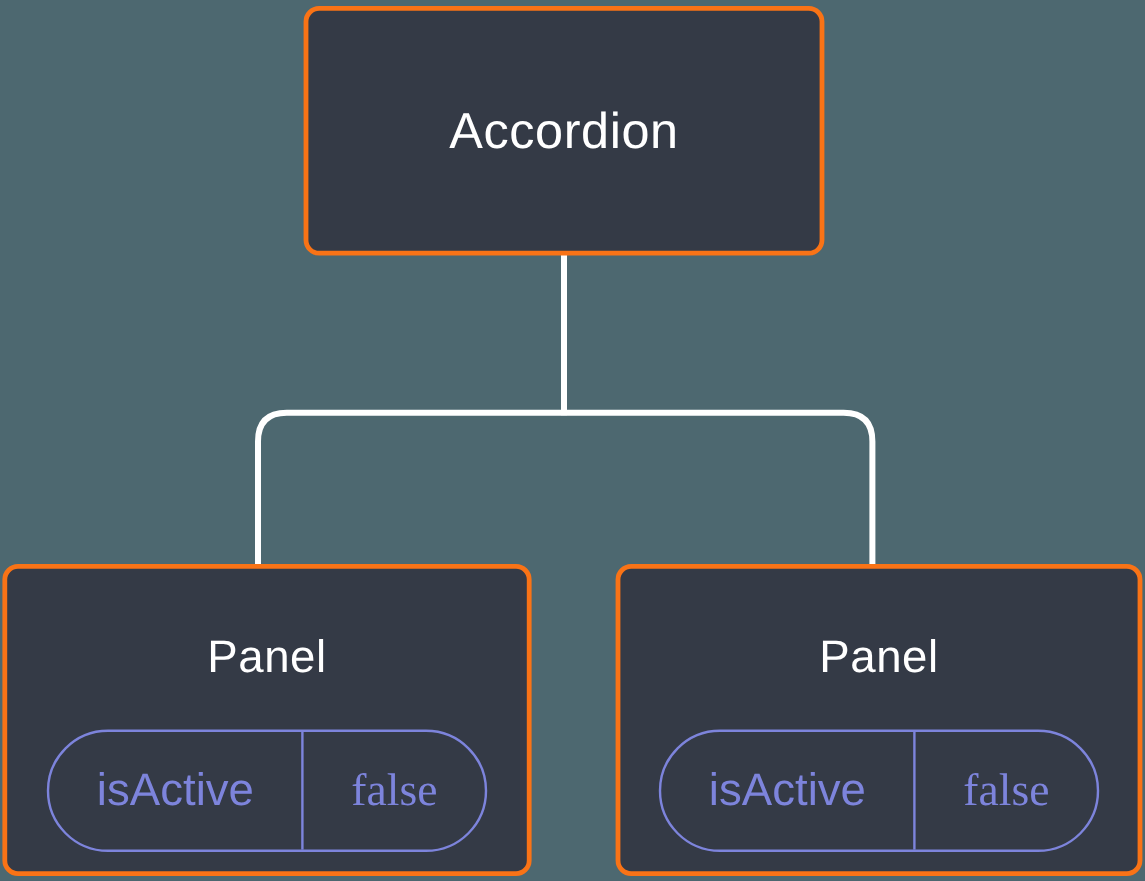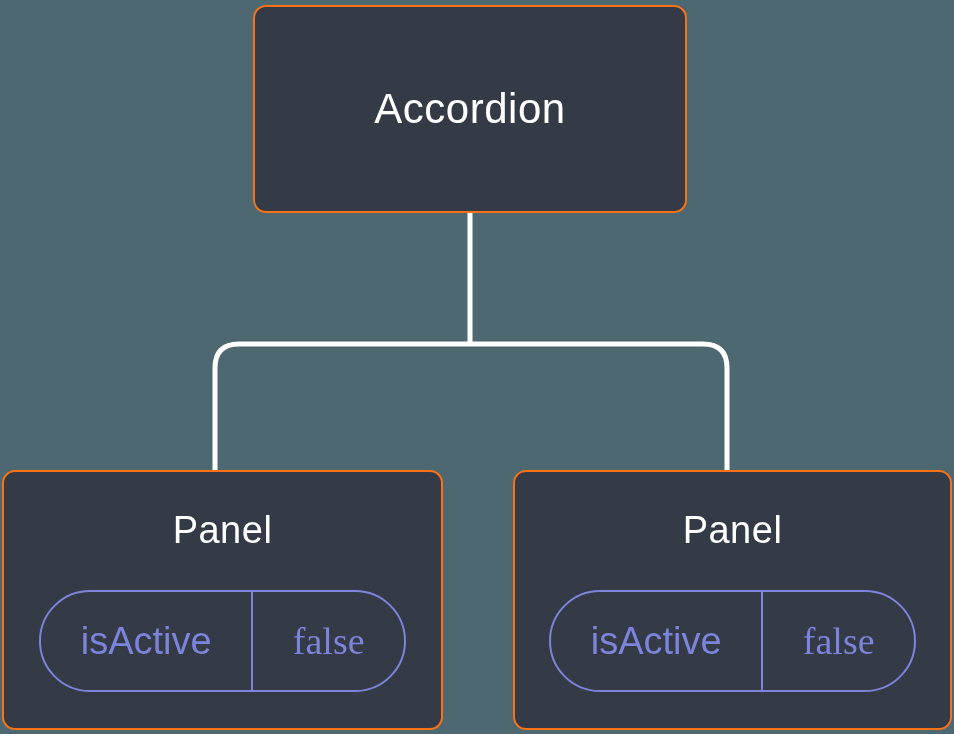--- a/index.html
+++ b/index.html
@@ -22,21 +22,21 @@
     height: 734px;
   }
   .connector-svg path {
     fill: none;
     stroke: #FFFFFF;
     stroke-width: 5;
   }
   .node {
     position: absolute;
     background: #343A46;
-    border: 2px solid #f97316;
+    border: 4px solid #f97316;
     border-radius: 13px;
   }
   .node-root {
     left: 253px;
     top: 5px;
     width: 434px;
     height: 208px;
     display: flex;
     align-items: center;
     justify-content: center;
@@ -46,21 +46,21 @@
     font-size: 42px;
     font-weight: 500;
     letter-spacing: 0.5px;
   }
   .node-panel {
     top: 470px;
     height: 260px;
     display: flex;
     flex-direction: column;
     align-items: center;
-    padding-top: 34px;
+    padding-top: 50px;
   }
   .node-panel.left  { left: 2px;   width: 441px; }
   .node-panel.right { left: 513px; width: 439px; }
   .panel-label {
     color: #FFFFFF;
     font-size: 38px;
     font-weight: 500;
     line-height: 48px;
     letter-spacing: 0.5px;
   }

